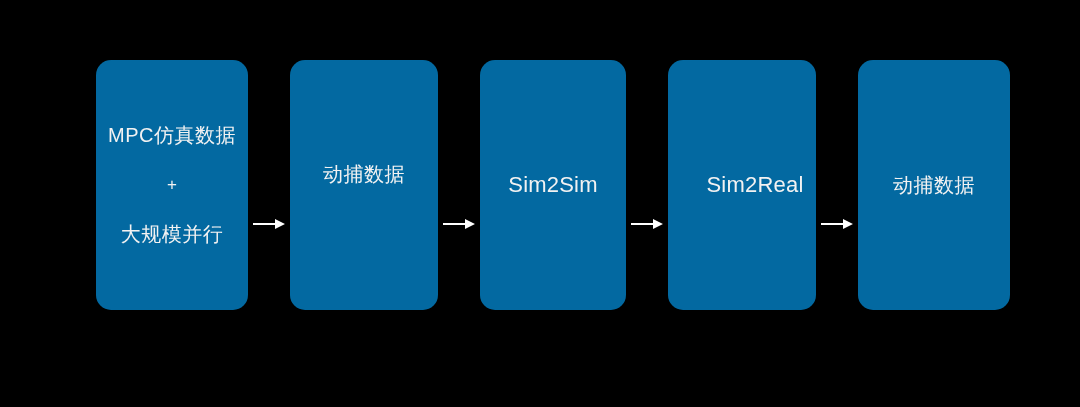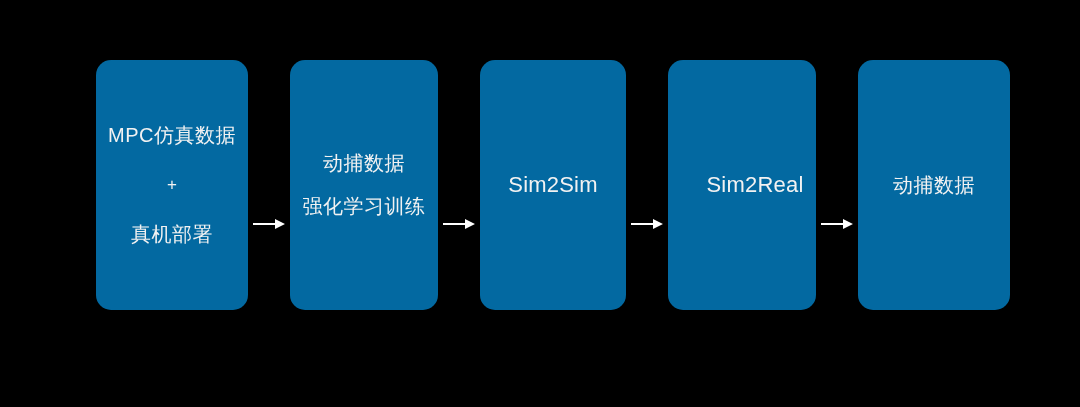--- a/index.html
+++ b/index.html
@@ -92,37 +92,36 @@
 
 <div class="canvas">
   <div class="flow">
 
     <div class="node node-w1">
       <div class="node-lines">
         <div class="line line-cjk">MPC仿真数据</div>
         <div class="gap-lg"></div>
         <div class="line line-plus">+</div>
         <div class="gap-lg"></div>
-        <div class="line line-cjk">真机部署</div>
+        <div class="line line-cjk">大规模并行</div>
       </div>
     </div>
 
     <div class="arrow">
       <span>
         <svg width="32" height="16" viewBox="0 0 32 16" aria-hidden="true">
           <path d="M0 7 H22 V3 L32 8 L22 13 V9 H0 Z" fill="#ffffff"></path>
         </svg>
       </span>
     </div>
 
     <div class="node node-w2">
       <div class="node-lines">
         <div class="line line-cjk">动捕数据</div>
         <div class="gap-md"></div>
-        <div class="line line-cjk">强化学习训练</div>
       </div>
     </div>
 
     <div class="arrow">
       <span>
         <svg width="32" height="16" viewBox="0 0 32 16" aria-hidden="true">
           <path d="M0 7 H22 V3 L32 8 L22 13 V9 H0 Z" fill="#ffffff"></path>
         </svg>
       </span>
     </div>

